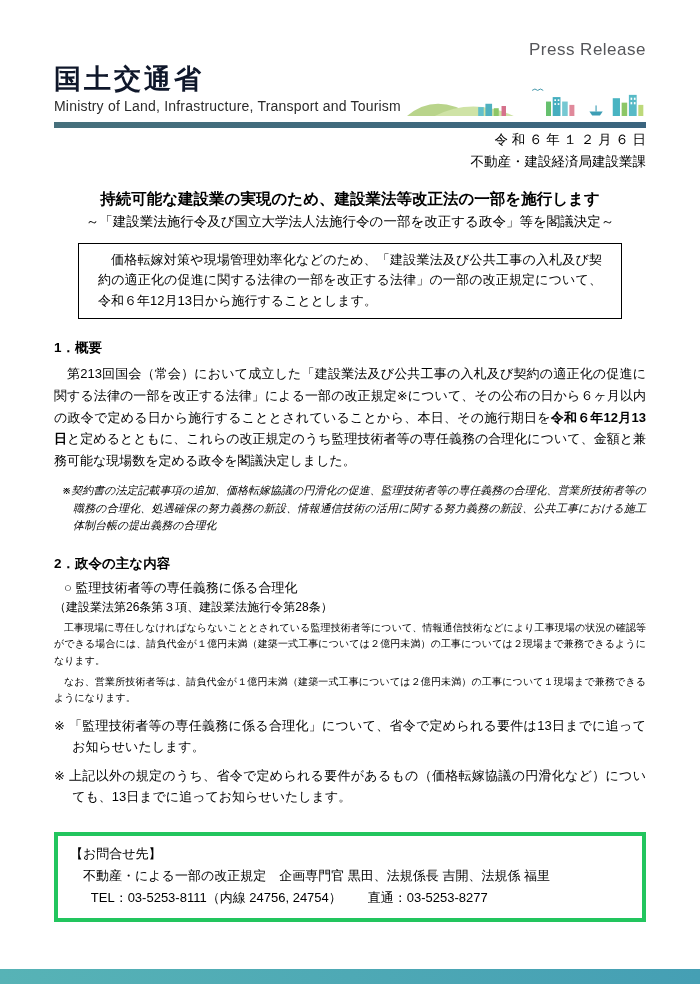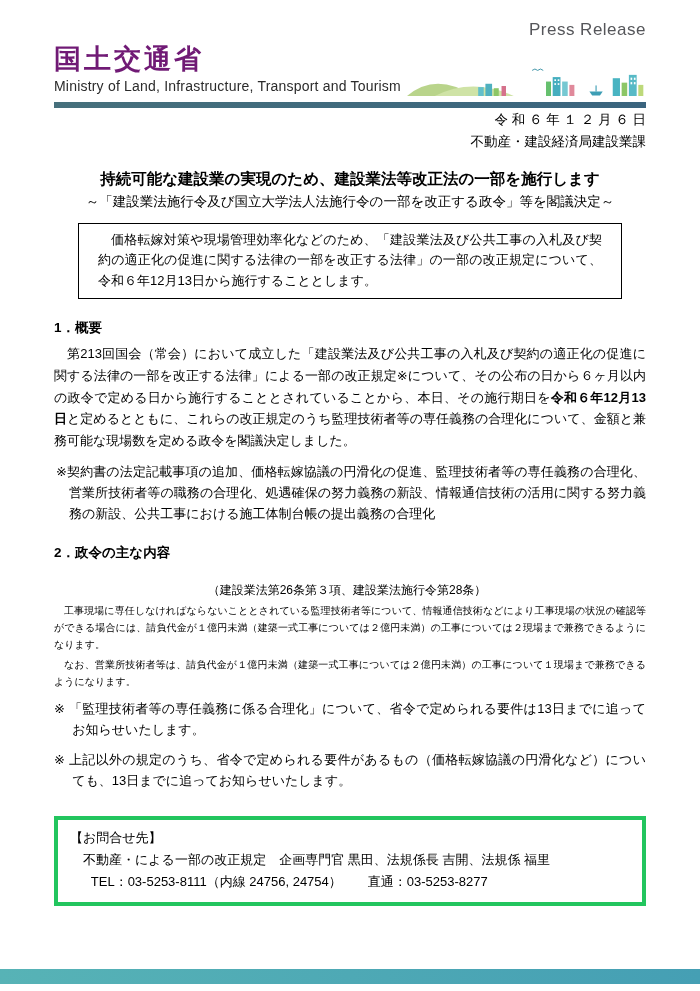--- a/index.html
+++ b/index.html
@@ -5,47 +5,47 @@
   * { margin: 0; padding: 0; box-sizing: border-box; }
   html, body { background: #ffffff; }
   body {
     width: 700px; height: 991px;
     font-family: "Liberation Sans", "DejaVu Sans", sans-serif;
     color: #000; position: relative; overflow: hidden;
   }
   .page { width: 700px; height: 991px; padding: 0 54px; position: relative; }
 
   
-  .press-release { padding-top: 20px; text-align: right; font-size: 17px; color: #55565a; letter-spacing: .5px; }
+  .press-release { padding-top: 40px; text-align: right; font-size: 17px; color: #55565a; letter-spacing: .5px; }
   .header-row { display: flex; align-items: flex-end; margin-top: 0; }
   .logo-block { flex-shrink: 0; padding-bottom: 2px; }
-  .ministry-name { font-size: 27px; font-weight: bold; color: #701a75; letter-spacing: 3px; line-height: 1.1; }
+  .ministry-name { font-size: 27px; font-weight: bold; color: #0f172a; letter-spacing: 3px; line-height: 1.1; }
   .ministry-en { font-size: 14px; color: #2b2b2b; margin-top: 3px; letter-spacing: .2px; }
   .skyline { flex: 1; height: 56px; margin-left: 6px; }
   .header-bar { height: 6px; margin-top: 6px; background: linear-gradient(90deg, #46707c, #3a647e); }
 
   
   .meta { margin-top: 1px; text-align: right; font-size: 13.5px; line-height: 1.65; }
 
   
   .title-main { margin-top: 15px; text-align: center; font-weight: bold; font-size: 15.5px; }
   .title-sub  { margin-top: 3px; text-align: center; font-size: 13.5px; }
 
   
   .summary-box { border: 1px solid #000; margin: 12px 24px 0 24px; padding: 6px 19px; font-size: 13px; line-height: 1.6; }
   .summary-box p { text-indent: 1em; text-align: justify; }
 
   
   .section-heading { margin-top: 20px; font-weight: bold; font-size: 13.5px; }
   .body-para { margin-top: 6px; font-size: 13px; line-height: 1.68; text-indent: 1em; text-align: justify; }
-  .note-small { margin-top: 10px; margin-left: 2px; font-size: 13px; line-height: 1.6;
-                padding-left: 1em; text-indent: -1em; text-align: justify; }
+  .note-small { margin-top: 10px; margin-left: 8px; font-size: 11px; line-height: 1.6;
+                padding-left: 1em; text-indent: -1em; text-align: justify; font-style: italic; }
 
   .item-title { margin-top: 6px; margin-left: 10px; font-size: 13px; }
-  .law-ref { margin-top: 20px; text-align: center; font-size: 12px; padding-right: 6px; }
+  .law-ref { margin-top: 2px; text-align: left; font-size: 12px; padding-right: 6px; }
   .indent-para { margin-top: 4px; font-size: 10px; line-height: 1.66; text-indent: 1em; text-align: justify; }
   .star-note { margin-top: 9px; font-size: 13px; line-height: 1.6; padding-left: 1.4em; text-indent: -1.4em; text-align: justify; }
 
   
   .contact-box { border: 4px solid #22c55e; margin-top: 24px; padding: 7px 12px 9px 12px; font-size: 13px; line-height: 1.7; }
   .contact-l1 { padding-left: 1em; }
   .contact-l2 { padding-left: 1.6em; }
 
   
   .footer-bar { position: absolute; left: 0; right: 0; bottom: 7px; height: 15px;
@@ -121,20 +121,21 @@
 
   <div class="summary-box">
     <p>価格転嫁対策や現場管理効率化などのため、「建設業法及び公共工事の入札及び契約の適正化の促進に関する法律の一部を改正する法律」の一部の改正規定について、令和６年12月13日から施行することとします。</p>
   </div>
 
   <div class="section-heading">1．概要</div>
   <p class="body-para"><span>第213回国会（常会）において成立した「建設業法及び公共工事の入札及び契約の適正化の促進に関する法律の一部を改正する法律」による一部の改正規定※について、その公布の日から６ヶ月以内の政令で定める日から施行することとされていることから、本日、その施行期日を</span><b>令和６年12月13日</b><span>と定めるとともに、これらの改正規定のうち監理技術者等の専任義務の合理化について、金額と兼務可能な現場数を定める政令を閣議決定しました。</span></p>
   <div class="note-small">※契約書の法定記載事項の追加、価格転嫁協議の円滑化の促進、監理技術者等の専任義務の合理化、営業所技術者等の職務の合理化、処遇確保の努力義務の新設、情報通信技術の活用に関する努力義務の新設、公共工事における施工体制台帳の提出義務の合理化</div>
 
   <div class="section-heading">2．政令の主な内容</div>
+  <div class="item-title">○ 監理技術者等の専任義務に係る合理化</div>
   <div class="law-ref">（建設業法第26条第３項、建設業法施行令第28条）</div>
   <p class="indent-para">工事現場に専任しなければならないこととされている監理技術者等について、情報通信技術などにより工事現場の状況の確認等ができる場合には、請負代金が１億円未満（建築一式工事については２億円未満）の工事については２現場まで兼務できるようになります。</p>
   <p class="indent-para">なお、営業所技術者等は、請負代金が１億円未満（建築一式工事については２億円未満）の工事について１現場まで兼務できるようになります。</p>
   <div class="star-note">※ 「監理技術者等の専任義務に係る合理化」について、省令で定められる要件は13日までに追ってお知らせいたします。</div>
   <div class="star-note">※ 上記以外の規定のうち、省令で定められる要件があるもの（価格転嫁協議の円滑化など）についても、13日までに追ってお知らせいたします。</div>
 
   <div class="contact-box">
     <div>【お問合せ先】</div>
     <div class="contact-l1">不動産・による一部の改正規定　企画専門官 黒田、法規係長 吉開、法規係 福里</div>
     <div class="contact-l2">TEL：03-5253-8111（内線 24756, 24754）　　直通：03-5253-8277</div>

